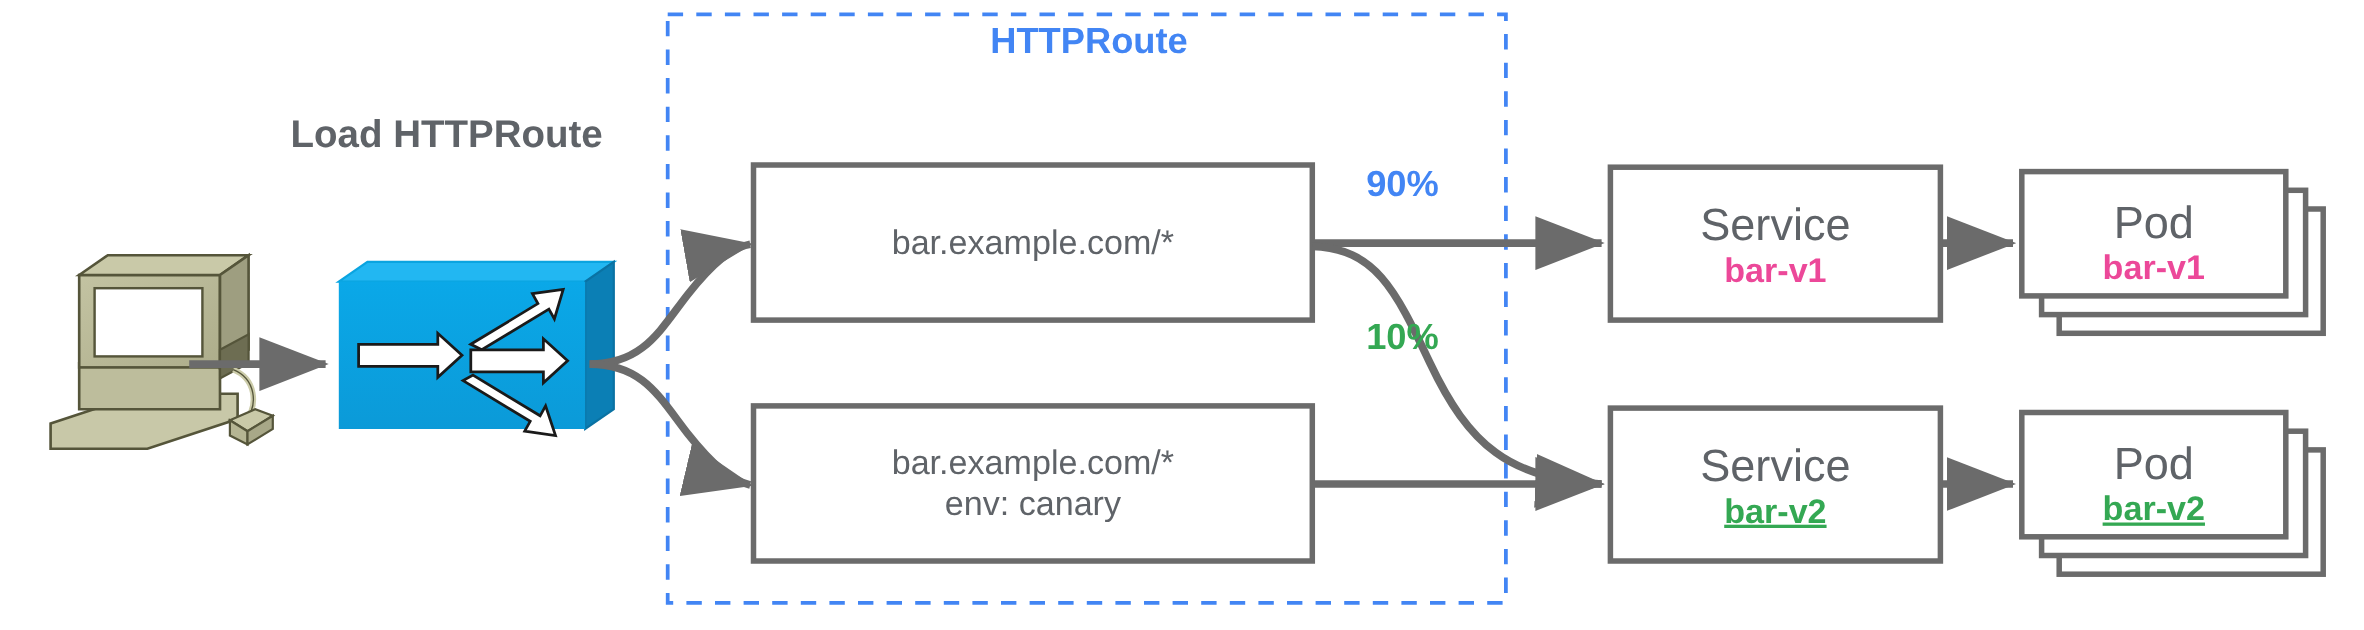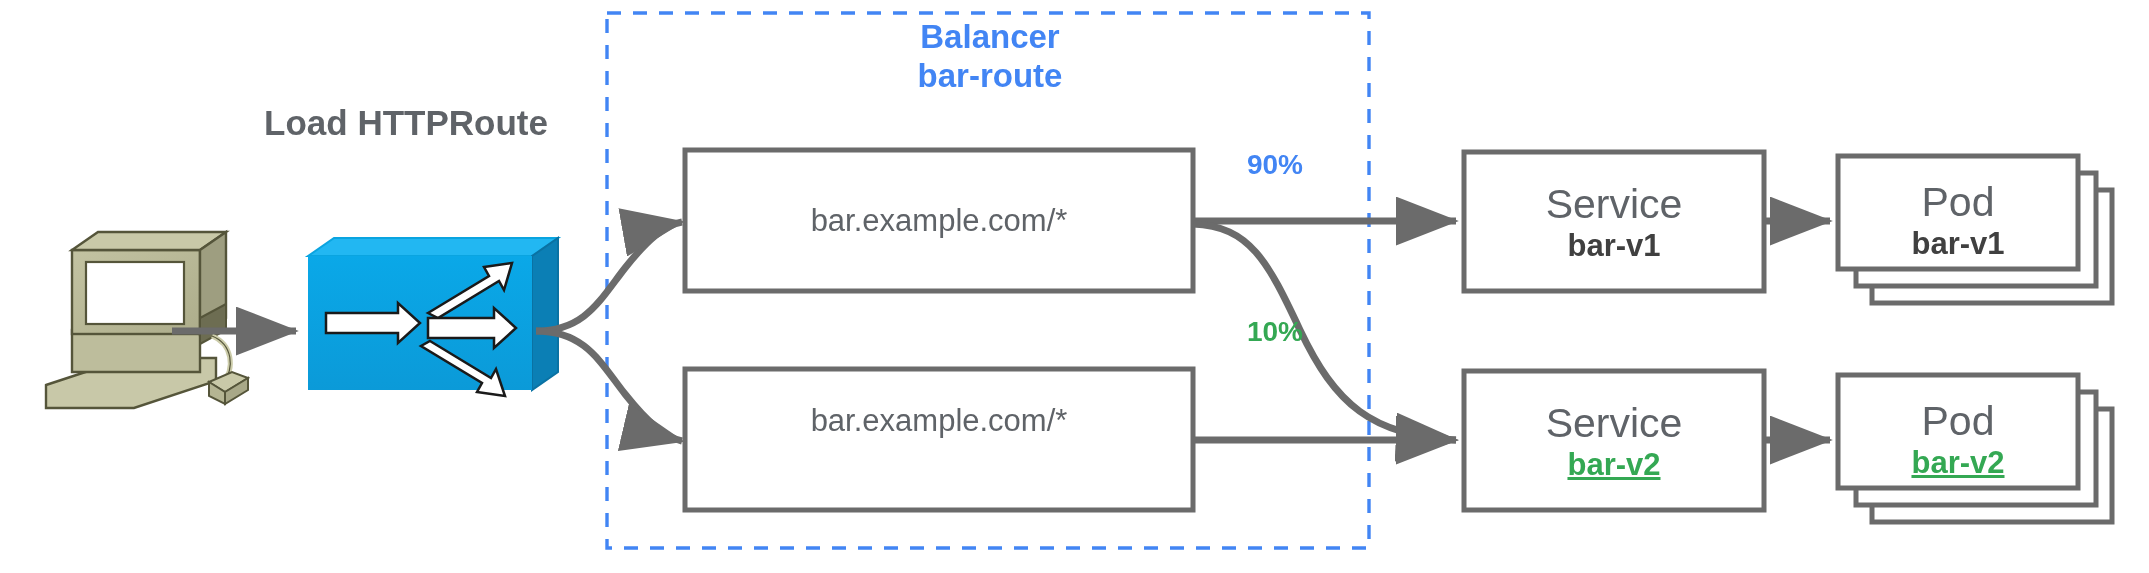--- a/index.html
+++ b/index.html
@@ -45,29 +45,29 @@
     left: 805px;
     top: 18px;
     width: 370px;
   }
   .route-title .l2 { display:block; }
   .box-label {
     font-size: 31px;
     color: #5f6368;
   }
   .pct {
-    font-size: 28px;
+    font-size: 33px;
     font-weight: bold;
   }
   .pct-90 { color: #4285f4; left: 1205px; top: 148px; width: 140px; }
-  .pct-10 { color: #34a853; left: 1205px; top: 287px; width: 140px; margin-top: 28px; }
+  .pct-10 { color: #34a853; left: 1205px; top: 287px; width: 140px; }
 
   .node-title { font-size: 41px; color: #5f6368; display:block; }
   .node-sub { font-size: 31px; font-weight: bold; display:block; }
-  .sub-blue { color: #404040; }
+  .sub-blue { color: #ec4899; }
   .sub-green { color: #34a853; text-decoration: underline; }
 </style>
 </head>
 <body>
 
 <div id="canvas">
 
   <svg id="svg-layer" viewBox="0 0 2149 573">
     <defs>
       <marker id="arrowGray" markerWidth="9" markerHeight="7" refX="8.6" refY="3.5" orient="auto" markerUnits="strokeWidth">
@@ -158,30 +158,30 @@
     <g>
       <rect x="1872" y="409" width="240" height="113" fill="#ffffff" stroke="#6b6b6b" stroke-width="5"></rect>
       <rect x="1856" y="392" width="240" height="113" fill="#ffffff" stroke="#6b6b6b" stroke-width="5"></rect>
       <rect x="1838" y="375" width="240" height="113" fill="#ffffff" stroke="#6b6b6b" stroke-width="5"></rect>
     </g>
   </svg>
 
   <div class="txt lb-title">Load HTTPRoute</div>
 
   <div class="txt route-title">
-    <span class="l1">Balancer</span>
-    <span class="l2">bar-route</span>
+    <span class="l1">HTTPRoute</span>
   </div>
 
   <div class="txt box-label" style="left:685px; top:203px; width:508px;">
     <span>bar.example.com/*</span>
   </div>
 
   <div class="txt box-label" style="left:685px; top:403px; width:508px;">
     <span style="display:block">bar.example.com/*</span>
+    <span style="display:block">env: canary</span>
   </div>
 
   <div class="txt pct pct-90">90%</div>
   <div class="txt pct pct-10">10%</div>
 
   <div class="txt" style="left:1464px; top:180px; width:300px;">
     <span class="node-title">Service</span>
     <span class="node-sub sub-blue">bar-v1</span>
   </div>
 

